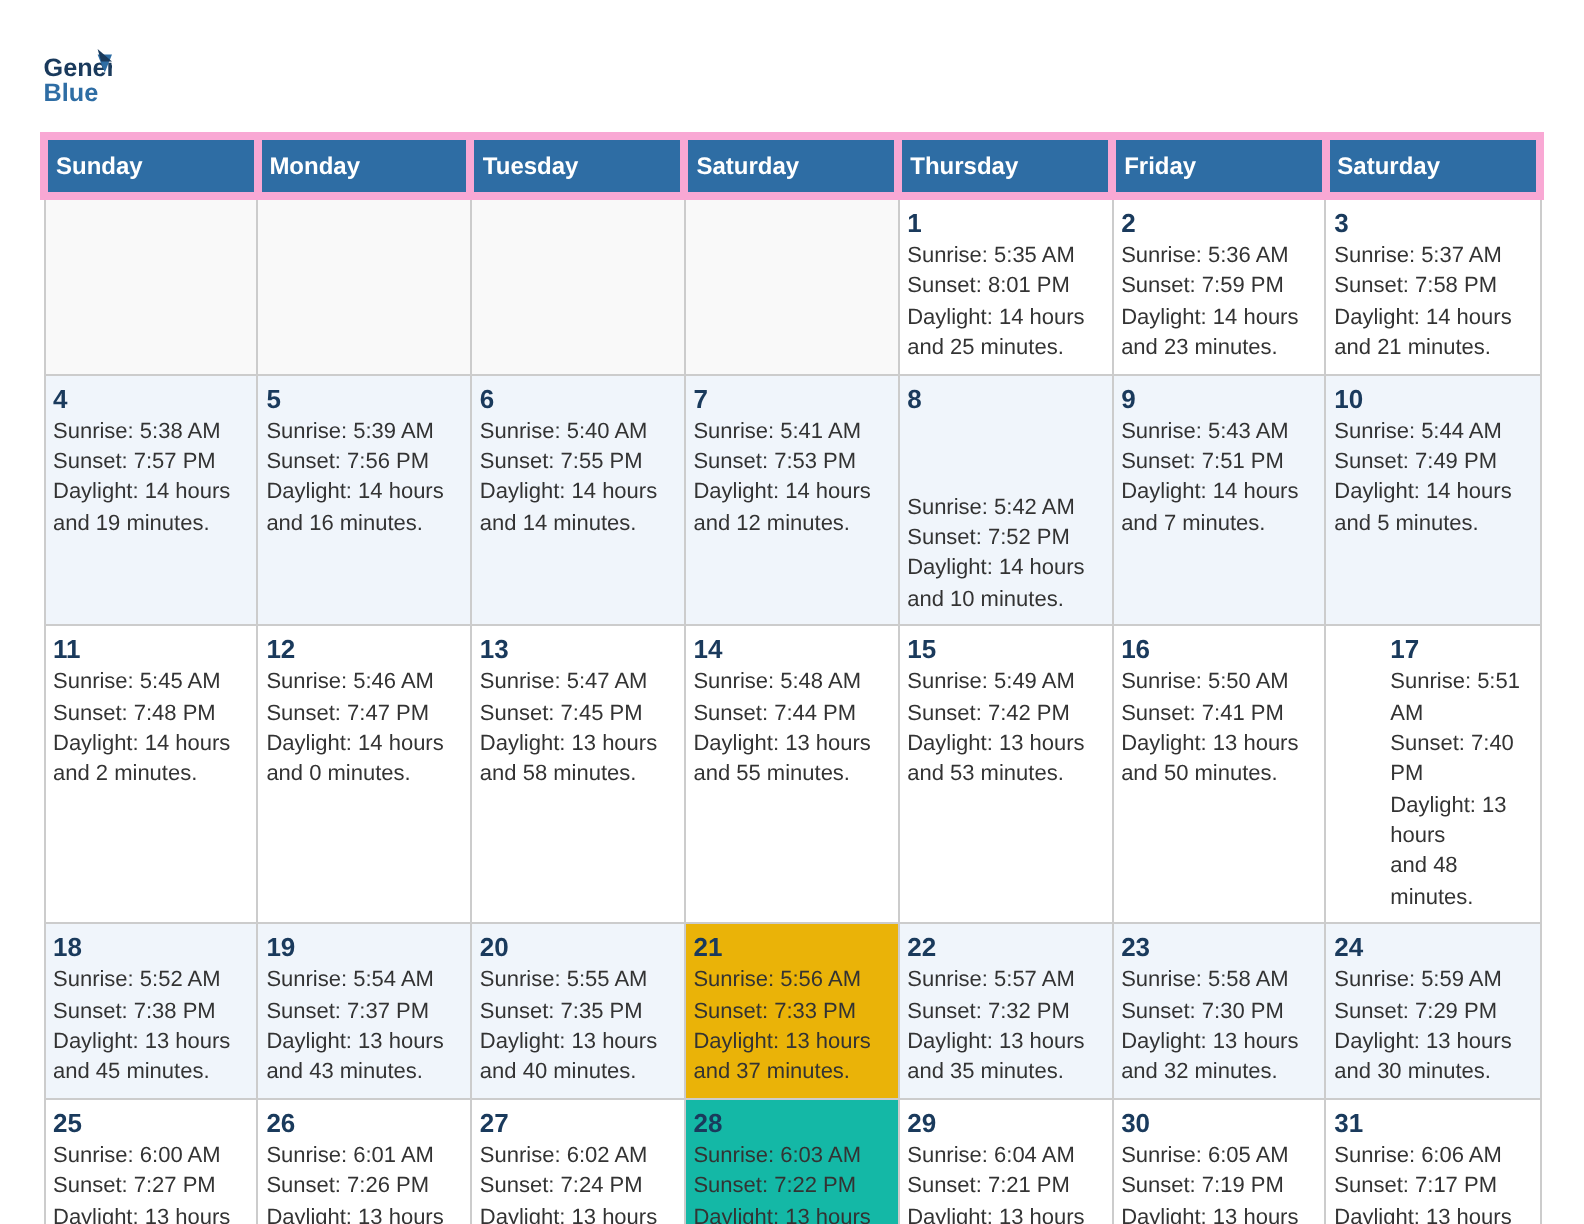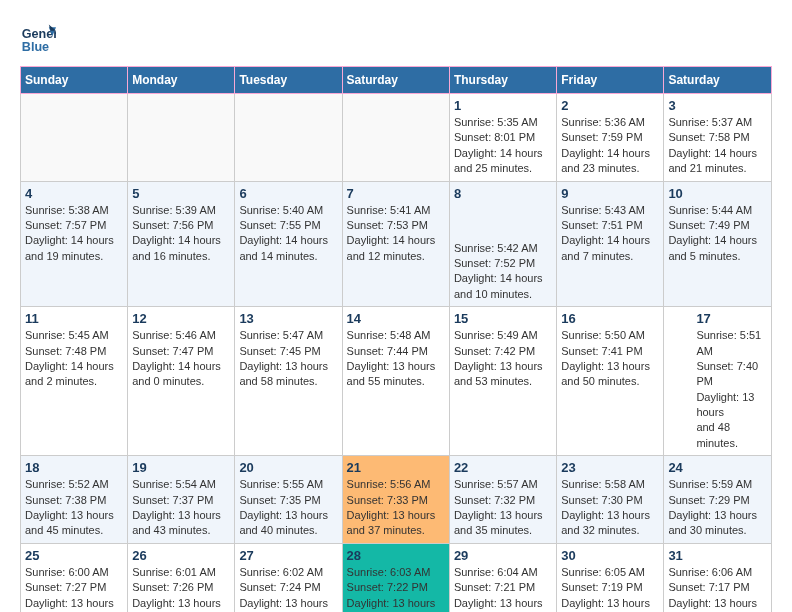--- a/index.html
+++ b/index.html
@@ -41,21 +41,21 @@
       width: 100%;
       border-collapse: collapse;
       font-size: 11px;
     }
     .calendar th {
       background-color: #2e6da4;
       color: #fff;
       padding: 6px 4px;
       text-align: left;
       font-size: 12px;
-      border: 1px solid #f9a8d4;
+      border: 4px solid #f9a8d4;
     }
     .calendar td {
       vertical-align: top;
       border: 1px solid #ccc;
       padding: 4px;
       width: 108px;
       min-height: 80px;
       background: #fff;
     }
     .calendar td.empty {
@@ -261,21 +261,21 @@
 Daylight: 13 hours
 and 43 minutes.</div>
         </td>
         <td style="background: rgb(240, 245, 251);">
           <div class="day-number">20</div>
           <div class="day-info" style="white-space: pre-line;">Sunrise: 5:55 AM
 Sunset: 7:35 PM
 Daylight: 13 hours
 and 40 minutes.</div>
         </td>
-        <td style="background: #fdba74;">
+        <td style="background: #eab308;">
           <div class="day-number">21</div>
           <div class="day-info" style="white-space: pre-line;">Sunrise: 5:56 AM
 Sunset: 7:33 PM
 Daylight: 13 hours
 and 37 minutes.</div>
         </td>
         <td style="background: rgb(240, 245, 251);">
           <div class="day-number">22</div>
           <div class="day-info" style="white-space: pre-line;">Sunrise: 5:57 AM
 Sunset: 7:32 PM

